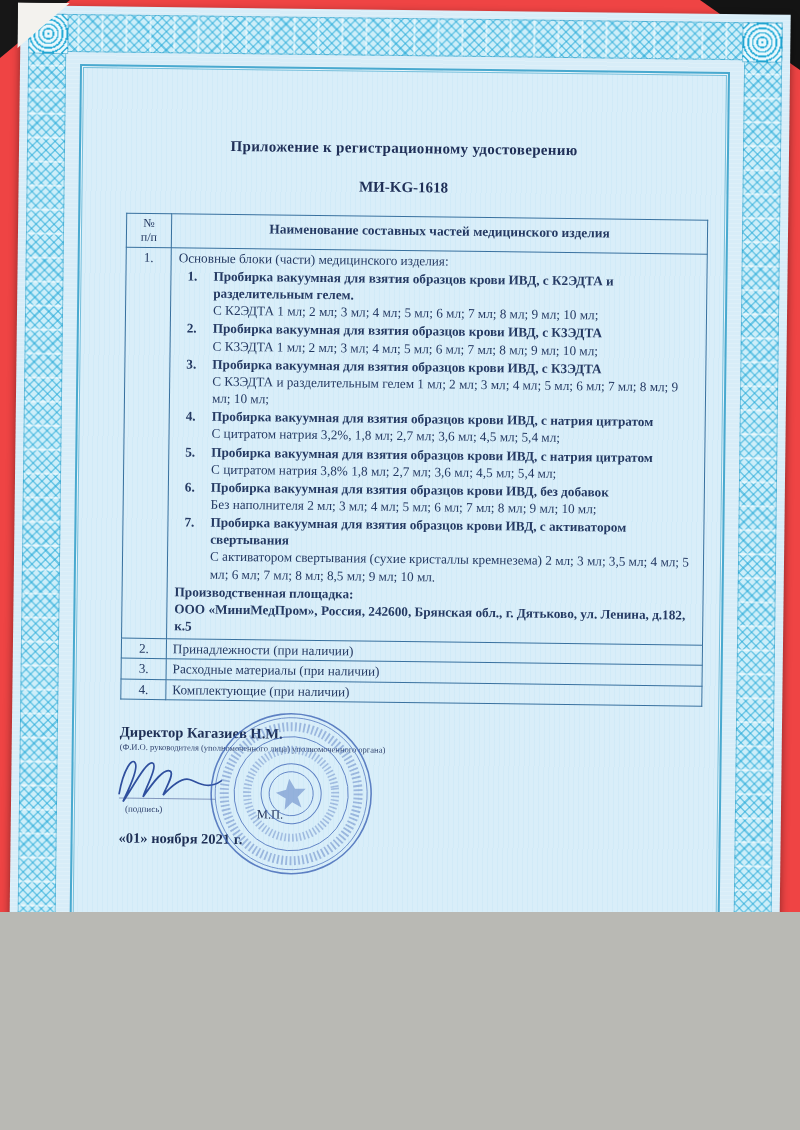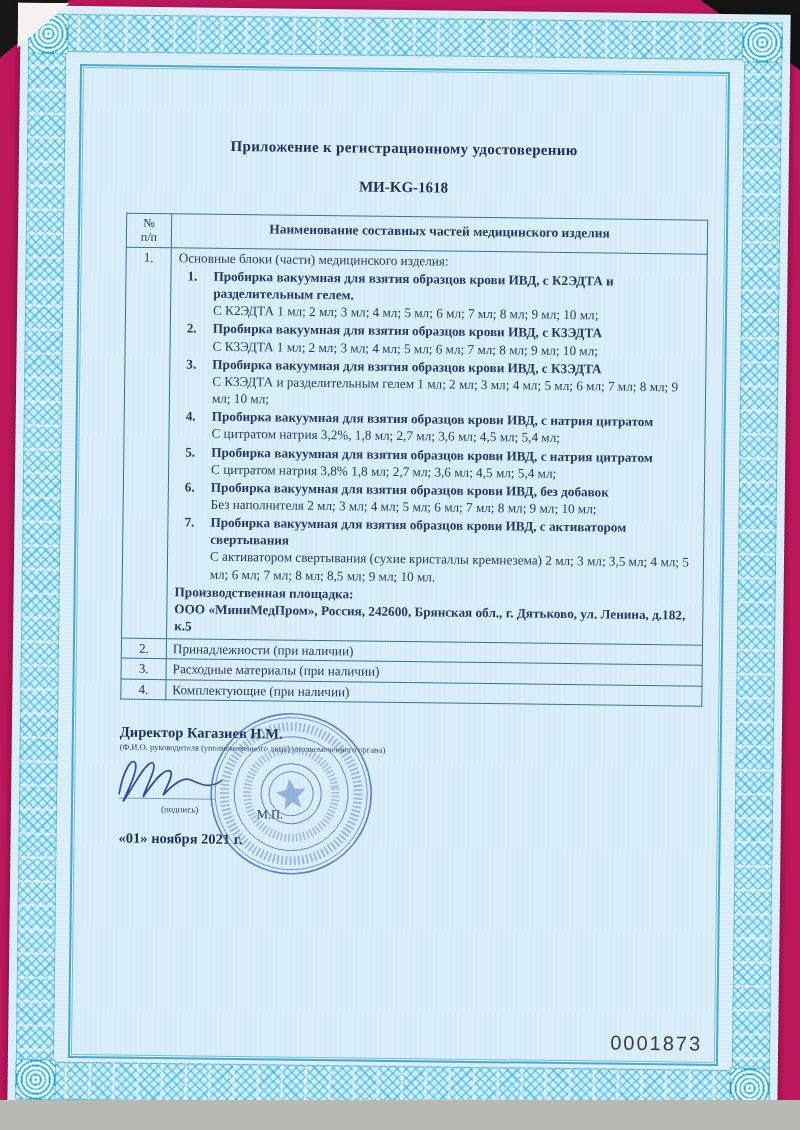--- a/index.html
+++ b/index.html
@@ -1,18 +1,18 @@
 <!DOCTYPE html>
 <html><head>
 <meta charset="utf-8">
 <style>
   html,body { margin:0; padding:0; background:#b9b9b4; }
   .scan {
-    position:relative; width:800px; height:1100px; overflow:hidden;
-    background:#be185d; font-family:"Liberation Serif", serif;
+    position:relative; width:800px; height:912px; overflow:hidden;
+    background:#ef4444; font-family:"Liberation Serif", serif;
   }
   .corner-dark-tl { position:absolute; left:0; top:0; width:70px; height:58px;
     background:#171717; clip-path:polygon(0 0,100% 0,0 100%); }
   .corner-dark-tr { position:absolute; right:0; top:0; width:100px; height:70px;
     background:#141414; clip-path:polygon(0 0,100% 0,100% 100%); }
 
   .page {
     position:absolute; left:14px; top:10px; width:770px; height:1102px;
     background:#d8edf8; transform:rotate(0.7deg); transform-origin:50% 50%;
     box-shadow:0 3px 9px rgba(0,0,0,0.45);
@@ -81,21 +81,21 @@
   .items .d { grid-column:2; }
   .b { font-weight:bold; }
   td.simple { padding:1px 6px; }
 
   .sig-block { margin:24px 0 0 30px; position:relative; }
   .sig-director { font-weight:bold; font-size:14.5px; color:#1e2f55; }
   .sig-note { font-size:8.5px; margin-top:1px; color:#31436e; }
   .sig-zone { position:relative; height:70px; }
   .sign-svg { position:absolute; left:-4px; top:0; }
   .sign-line { position:absolute; left:0; top:46px; width:96px; border-bottom:1px solid rgba(60,80,140,0.55); }
-  .sign-caption { position:absolute; left:6px; top:52px; font-size:9px; color:#31436e;margin-left:36px; }
+  .sign-caption { position:absolute; left:6px; top:52px; font-size:9px; color:#31436e; }
   .mp { position:absolute; left:138px; top:28px; font-size:12.5px; color:#22325a;margin-top:26px; }
   .stamp-svg { position:absolute; left:88px; top:-44px; opacity:0.78; }
   .sig-date { margin-top:8px; font-weight:bold; font-size:14.5px; color:#1e2f55; }
 
   .serial {
     position:absolute; right:14px; bottom:8px;
     font-family:"Liberation Sans", sans-serif; font-size:20px;
     letter-spacing:2px; color:#3c3c3c;
   }
 </style>

